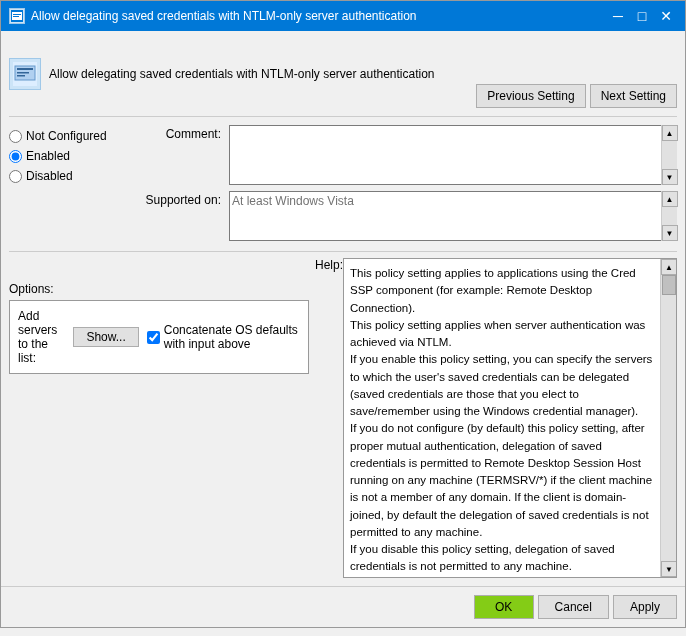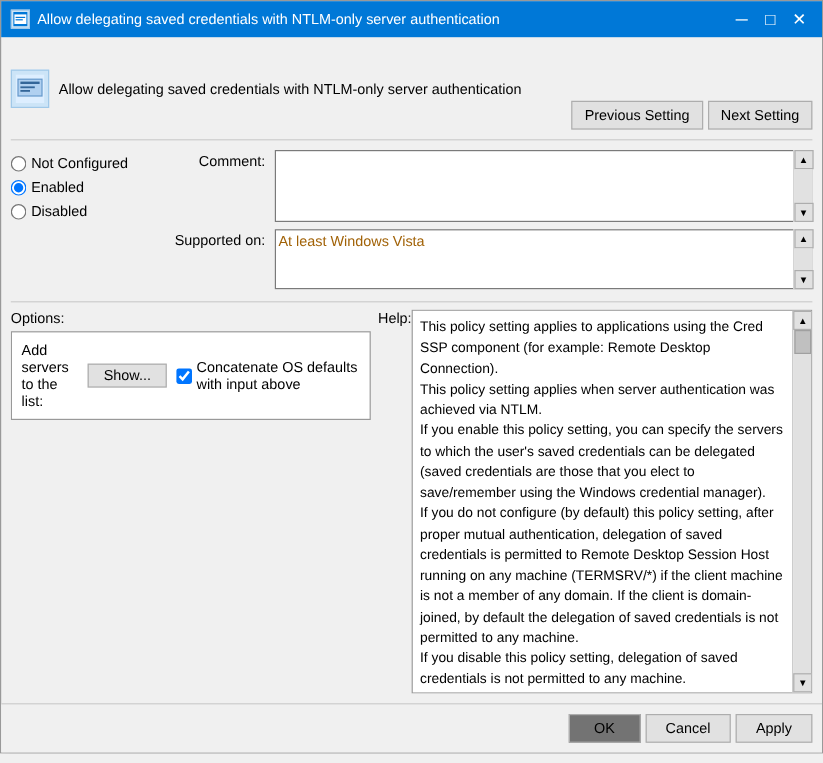--- a/index.html
+++ b/index.html
@@ -199,32 +199,33 @@
       width: 100%;
       height: 100%;
       border: 1px solid #7a7a7a;
       background: white;
       font-size: 12px;
       padding: 2px 16px 2px 2px;
       overflow: hidden;
     }
     .support-text {
       font-size: 12px;
-      color: #a16207;
+      color: #737373;
     }
 
     .divider {
       border: none;
       border-top: 1px solid #ccc;
       margin: 6px 0;
     }
     .options-label {
       font-size: 12px;
       font-weight: normal;
       margin-bottom: 4px;
+      margin-top: 24px;
     }
     .help-label {
       font-size: 12px;
       font-weight: normal;
       margin-bottom: 4px;
     }
 
     .options-panel {
       width: 300px;
       flex-shrink: 0;
@@ -275,21 +276,21 @@
     }
     .footer-btn {
       padding: 4px 16px;
       background: #e1e1e1;
       border: 1px solid #adadad;
       cursor: pointer;
       font-size: 12px;
       min-width: 60px;
     }
     .footer-btn.primary {
-      background: #737373;
+      background: #84cc16;
     }
 
     .options-help-section {
       flex: 1;
       display: flex;
       flex-direction: column;
       overflow: hidden;
     }
 
     .panels-row {

